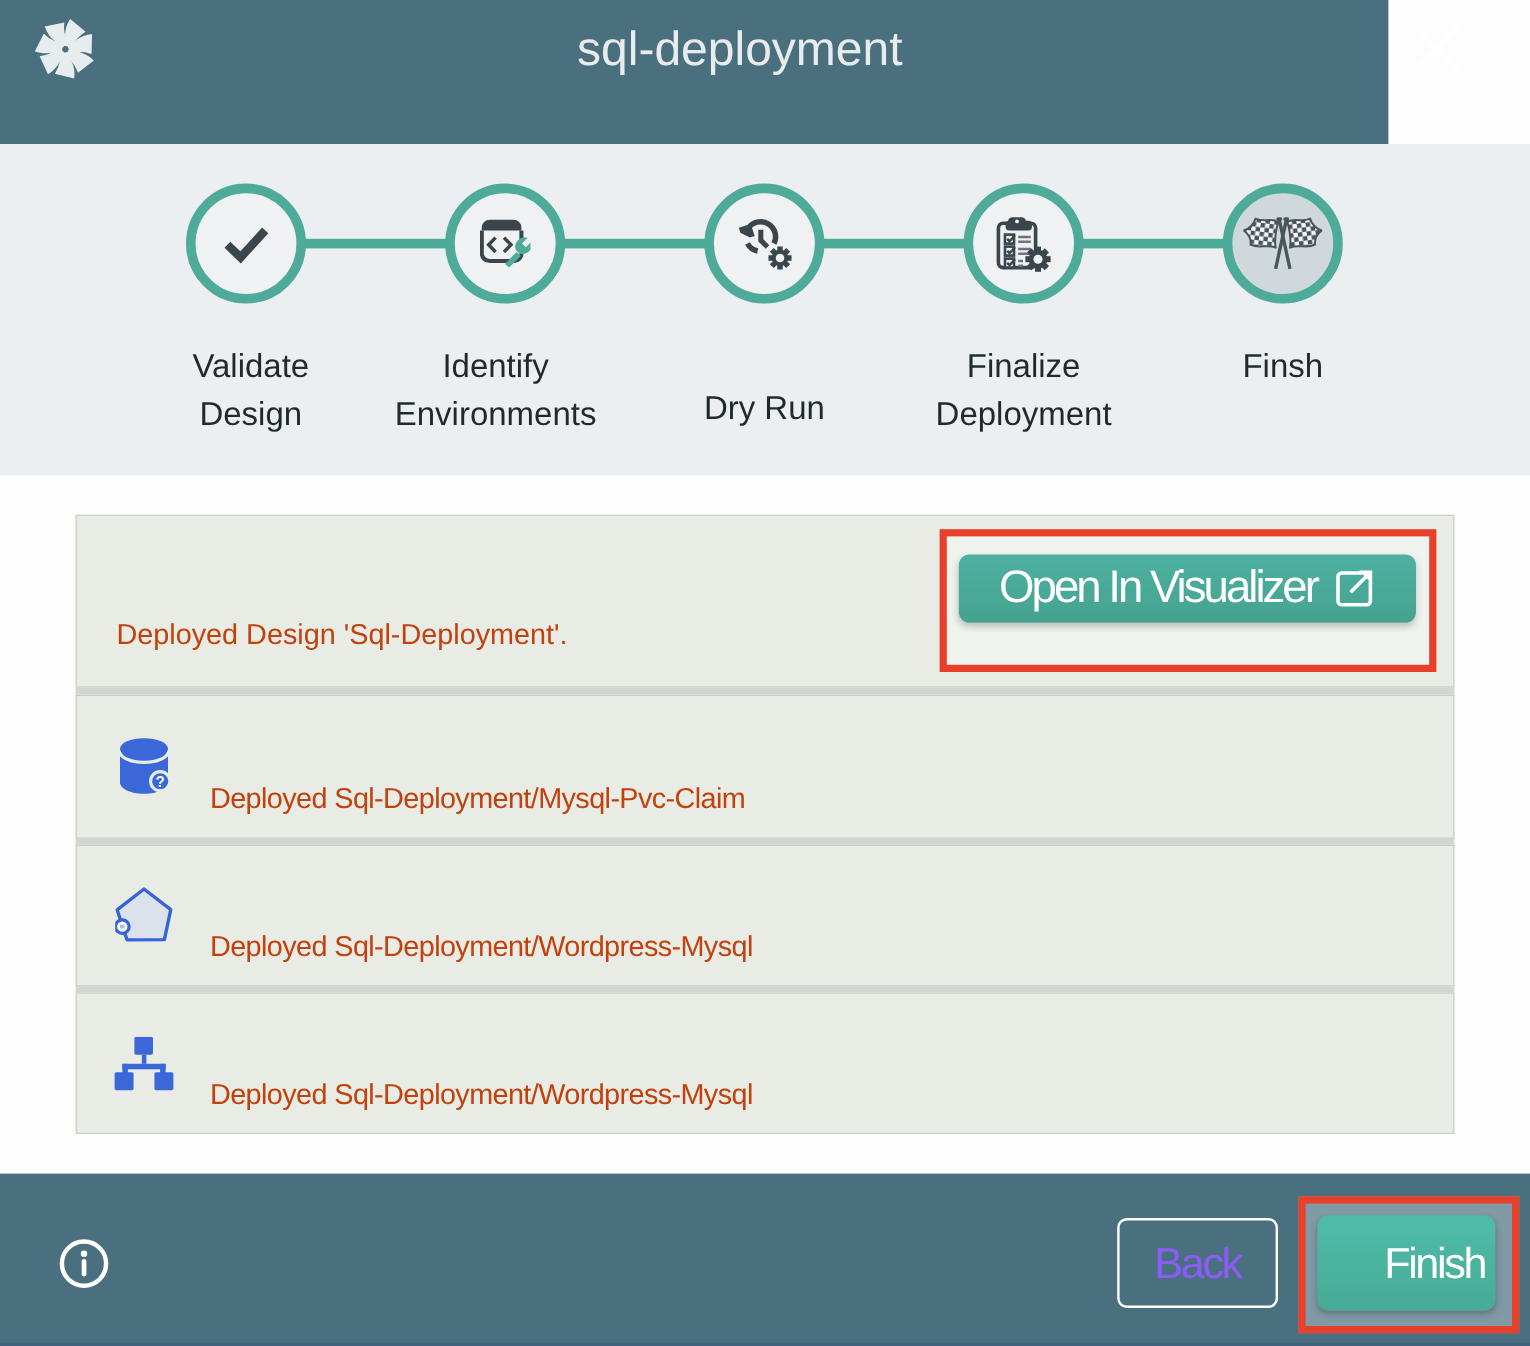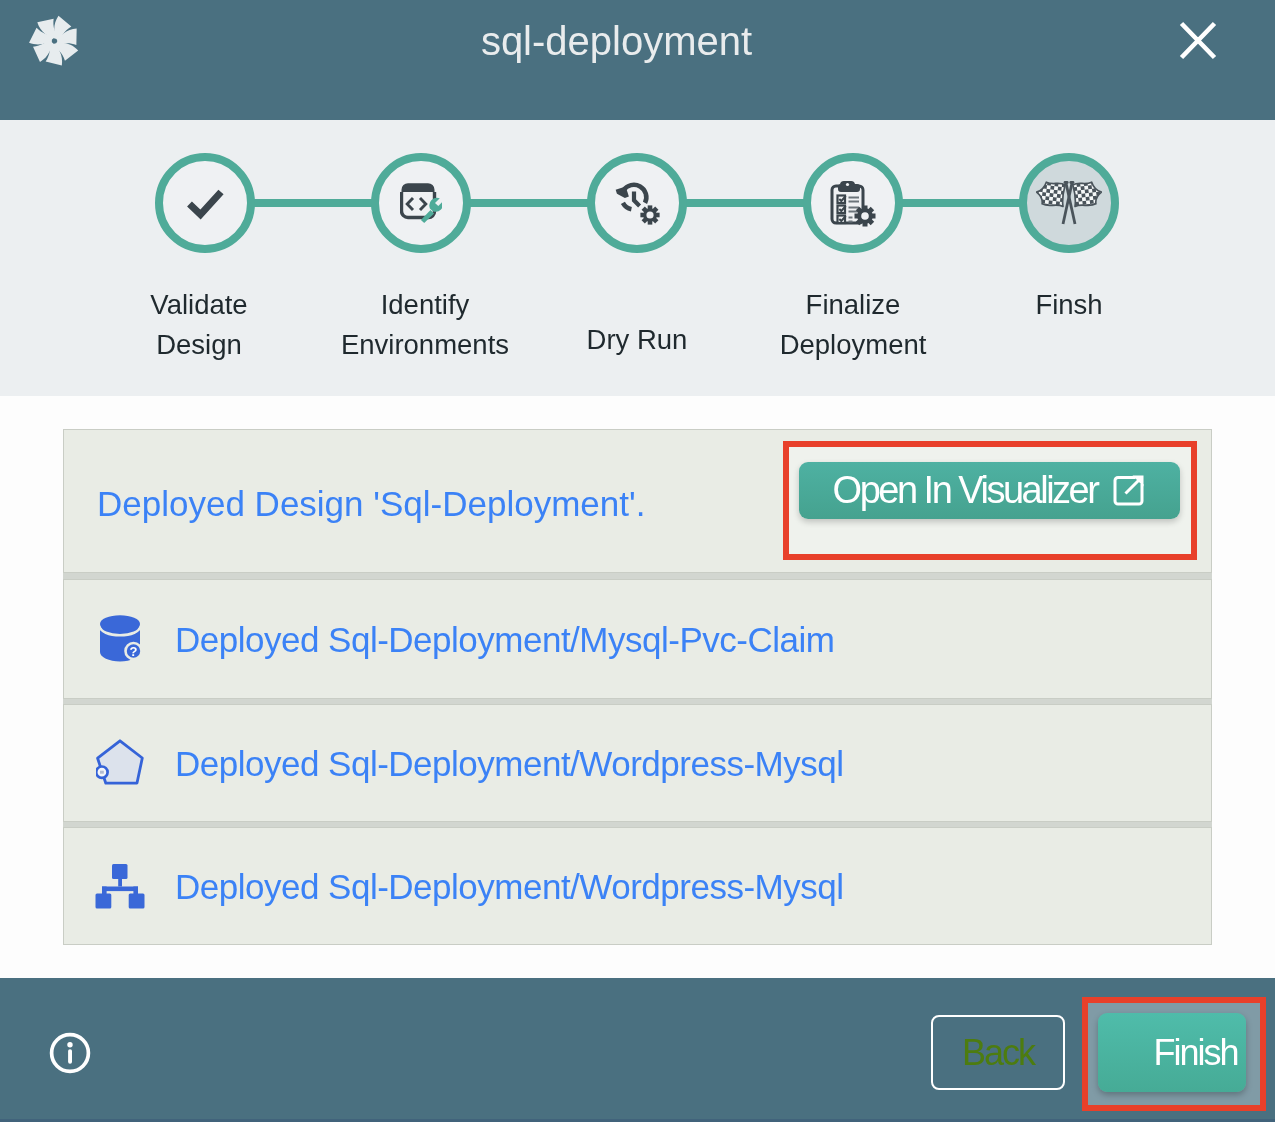--- a/index.html
+++ b/index.html
@@ -1,47 +1,47 @@
 <!DOCTYPE html>
 <html><head>
 <meta charset="utf-8">
 <style>
   * { margin:0; padding:0; box-sizing:border-box; }
   html,body { width:1275px; height:1122px; overflow:hidden; }
   body { font-family:"Liberation Sans", sans-serif; position:relative; background:#fdfdfd; }
   #page { position:absolute; left:0; top:0; width:1275px; height:1122px; }
 
   
-  .header { position:absolute; left:0; top:0; width:1275px; height:120px; background:#4a7080; }
+  .header { position:absolute; left:0; top:0; width:1157px; height:120px; background:#4a7080; }
   .header .logo { position:absolute; left:29px; top:14px; }
   .header .title { position:absolute; left:0; top:19px; width:1233px; text-align:center; font-size:40px; color:#e9eced; }
   .header .close { position:absolute; left:1179px; top:21px; }
 
   
   .stepper { position:absolute; left:0; top:120px; width:1275px; height:276px; background:#eceff1; }
   .connector { position:absolute; top:79px; height:8px; background:#4fab99; }
   .circle { position:absolute; top:33px; width:100px; height:100px; border-radius:50%;
             border:8px solid #4fab99; background:#eff1f3; display:flex; align-items:center; justify-content:center; }
   .circle.done { background:#cfd9dc; }
   .steplabel { position:absolute; top:165px; width:260px; text-align:center; font-size:27.5px; line-height:40px; color:#1f292e; }
 
   
   .row { position:absolute; left:63px; width:1149px; background:#e9ece5; border:1px solid #c9cdc5; }
   .rowdiv { position:absolute; left:63px; width:1149px; background:#d2d6d0; }
-  .rowtext { position:absolute; font-size:35px; letter-spacing:-0.5px; color:#3b82f6; white-space:nowrap; }
+  .rowtext { position:absolute; font-size:24px; letter-spacing:-0.5px; color:#c2410c; white-space:nowrap;margin-top:32px; }
 
   .redbox { position:absolute; border:6px solid #e8402a; background:rgba(255,255,255,0.3); }
   .btn-oiv { position:absolute; left:799px; top:462px; width:381px; height:57px; background:linear-gradient(#4eb1a2,#45a28f); border-radius:9px;
              color:#fff; font-size:38px; letter-spacing:-2.5px; display:flex; align-items:center; justify-content:center; gap:14px;
              box-shadow:0 3px 6px rgba(0,0,0,0.2); }
 
   
   .footer { position:absolute; left:0; top:978px; width:1275px; height:144px; background:#4a7080; }
   .btn-back { position:absolute; left:931px; top:1015px; width:134px; height:75px; border:2px solid #fff; border-radius:8px;
-              color:#4d7c0f; font-size:36px; letter-spacing:-2px; display:flex; align-items:center; justify-content:center; }
+              color:#8b5cf6; font-size:36px; letter-spacing:-2px; display:flex; align-items:center; justify-content:center; }
   .btn-finish { position:absolute; left:1098px; top:1013px; width:148px; height:79px; background:linear-gradient(#4fbcaa,#46ab96); border-radius:9px;
               color:#fff; font-size:36px; letter-spacing:-2px; display:flex; align-items:center; justify-content:center;
               box-shadow:0 3px 6px rgba(0,0,0,0.25);padding-left:47px; }
 </style>
 </head>
 <body>
 <div id="page">
 
   <div class="header">
     <svg class="logo" width="51" height="54" viewBox="0 0 48 50">
@@ -147,22 +147,22 @@
         <path d="M36 3 L27 44"></path>
       </g>
       <rect x="27.6" y="1" width="5" height="3" rx="1.4" fill="#4a545b"></rect>
       <rect x="33.4" y="1" width="5" height="3" rx="1.4" fill="#4a545b"></rect>
       <g stroke="#4a545b" stroke-width="1.7" stroke-linejoin="round">
         <path transform="rotate(7 29 6)" d="M29 5 C 23 2, 17 7, 10 4.5 C 9 9.5, 6 13.5, 1.5 15.5 C 6.5 18.5, 8.5 22.5, 8.5 26.5 C 16 29.5, 22 24, 29.5 26.5 C 27.5 19.5, 28 12, 29 5 Z" fill="url(#chk)"></path>
         <path transform="rotate(-7 37 6)" d="M37 5 C 43 2, 49 7, 56 4.5 C 57 9.5, 60 13.5, 64.5 15.5 C 59.5 18.5, 57.5 22.5, 57.5 26.5 C 50 29.5, 44 24, 36.5 26.5 C 38.5 19.5, 38 12, 37 5 Z" fill="url(#chk)"></path>
       </g>
     </svg>
       </div>
-    <div class="steplabel" style="left:69px;">Validate<br>Design</div>
-    <div class="steplabel" style="left:295px;text-align:center;">Identify<br>Environments</div>
+    <div class="steplabel" style="left:79px;">Validate<br>Design</div>
+    <div class="steplabel" style="left:283px;text-align:center;">Identify<br>Environments</div>
     <div class="steplabel" style="left:507px;margin-top:35px;">Dry Run</div>
     <div class="steplabel" style="left:723px;">Finalize<br>Deployment</div>
     <div class="steplabel" style="left:939px;">Finsh</div>
   </div>
 
   <div class="row" style="top:429px; height:144px;"></div>
   <div class="rowdiv" style="top:573px; height:6px;"></div>
   <div class="row" style="top:579px; height:120px;"></div>
   <div class="rowdiv" style="top:699px; height:5px;"></div>
   <div class="row" style="top:704px; height:118px;"></div>

